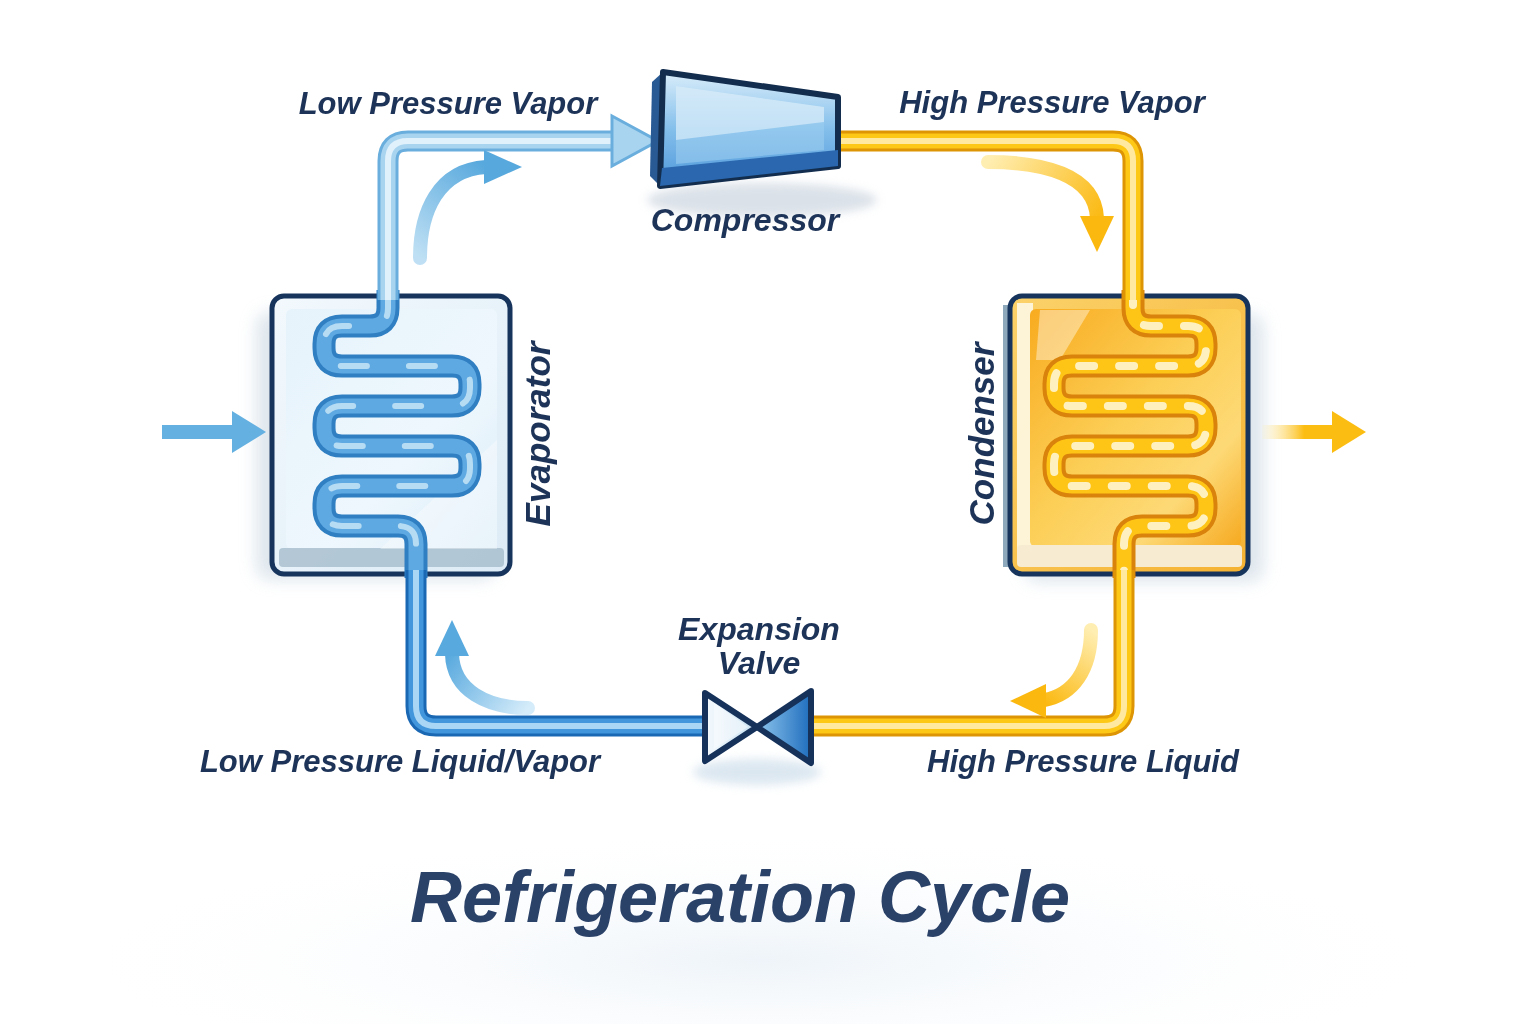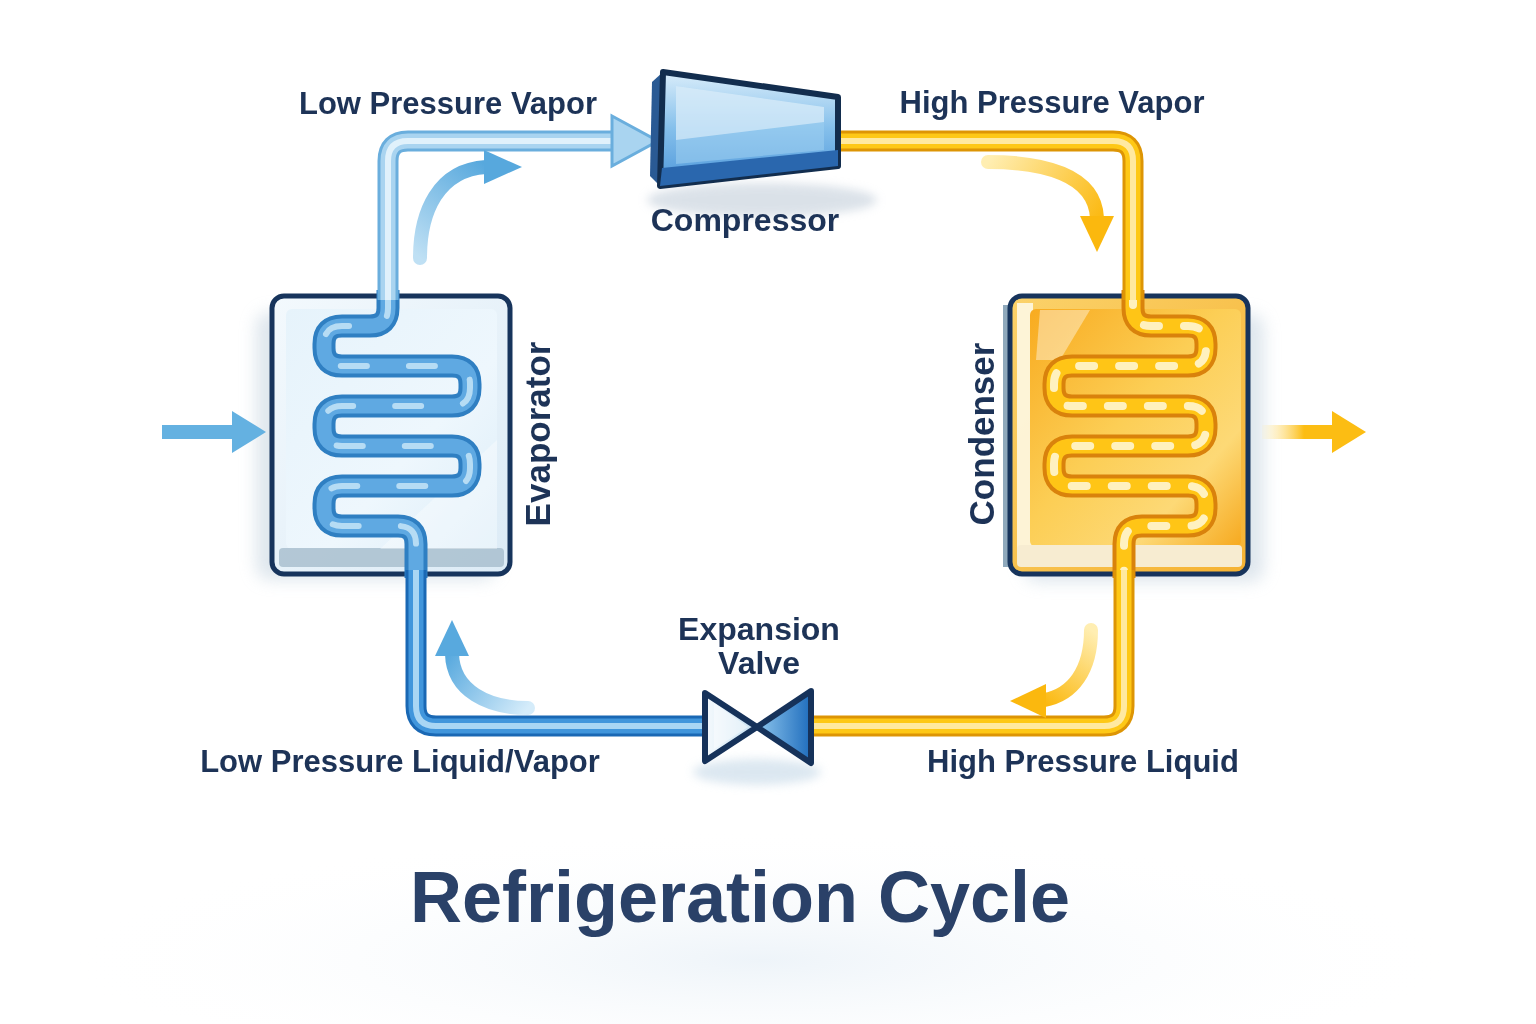--- a/index.html
+++ b/index.html
@@ -2,21 +2,21 @@
 <html><head>
 <meta charset="utf-8">
 <style>
   html, body {
     margin: 0; padding: 0;
     width: 1536px; height: 1024px;
     background: #ffffff;
     overflow: hidden;
     font-family: "Liberation Sans", sans-serif;
   }
-  .stage { position: relative; width: 1536px; height: 1024px; background: #ffffff; }
+  .stage { position: relative; width: 1536px; height: 1024px; background: #ffffff; font-style: italic; }
   svg { position: absolute; top: 0; left: 0; }
   text { font-family: "Liberation Sans", sans-serif; }
   .flow-label  { font-size: 31px; font-weight: bold; fill: #1d3357; }
   .comp-label  { font-size: 32px; font-weight: bold; fill: #1d3357; }
   .vert-label  { font-size: 35px; font-weight: bold; fill: #1d3357; }
   .title-text  { font-size: 72px; font-weight: bold; fill: #2a4168; letter-spacing: 0px; }
 </style>
 </head>
 <body>
 

